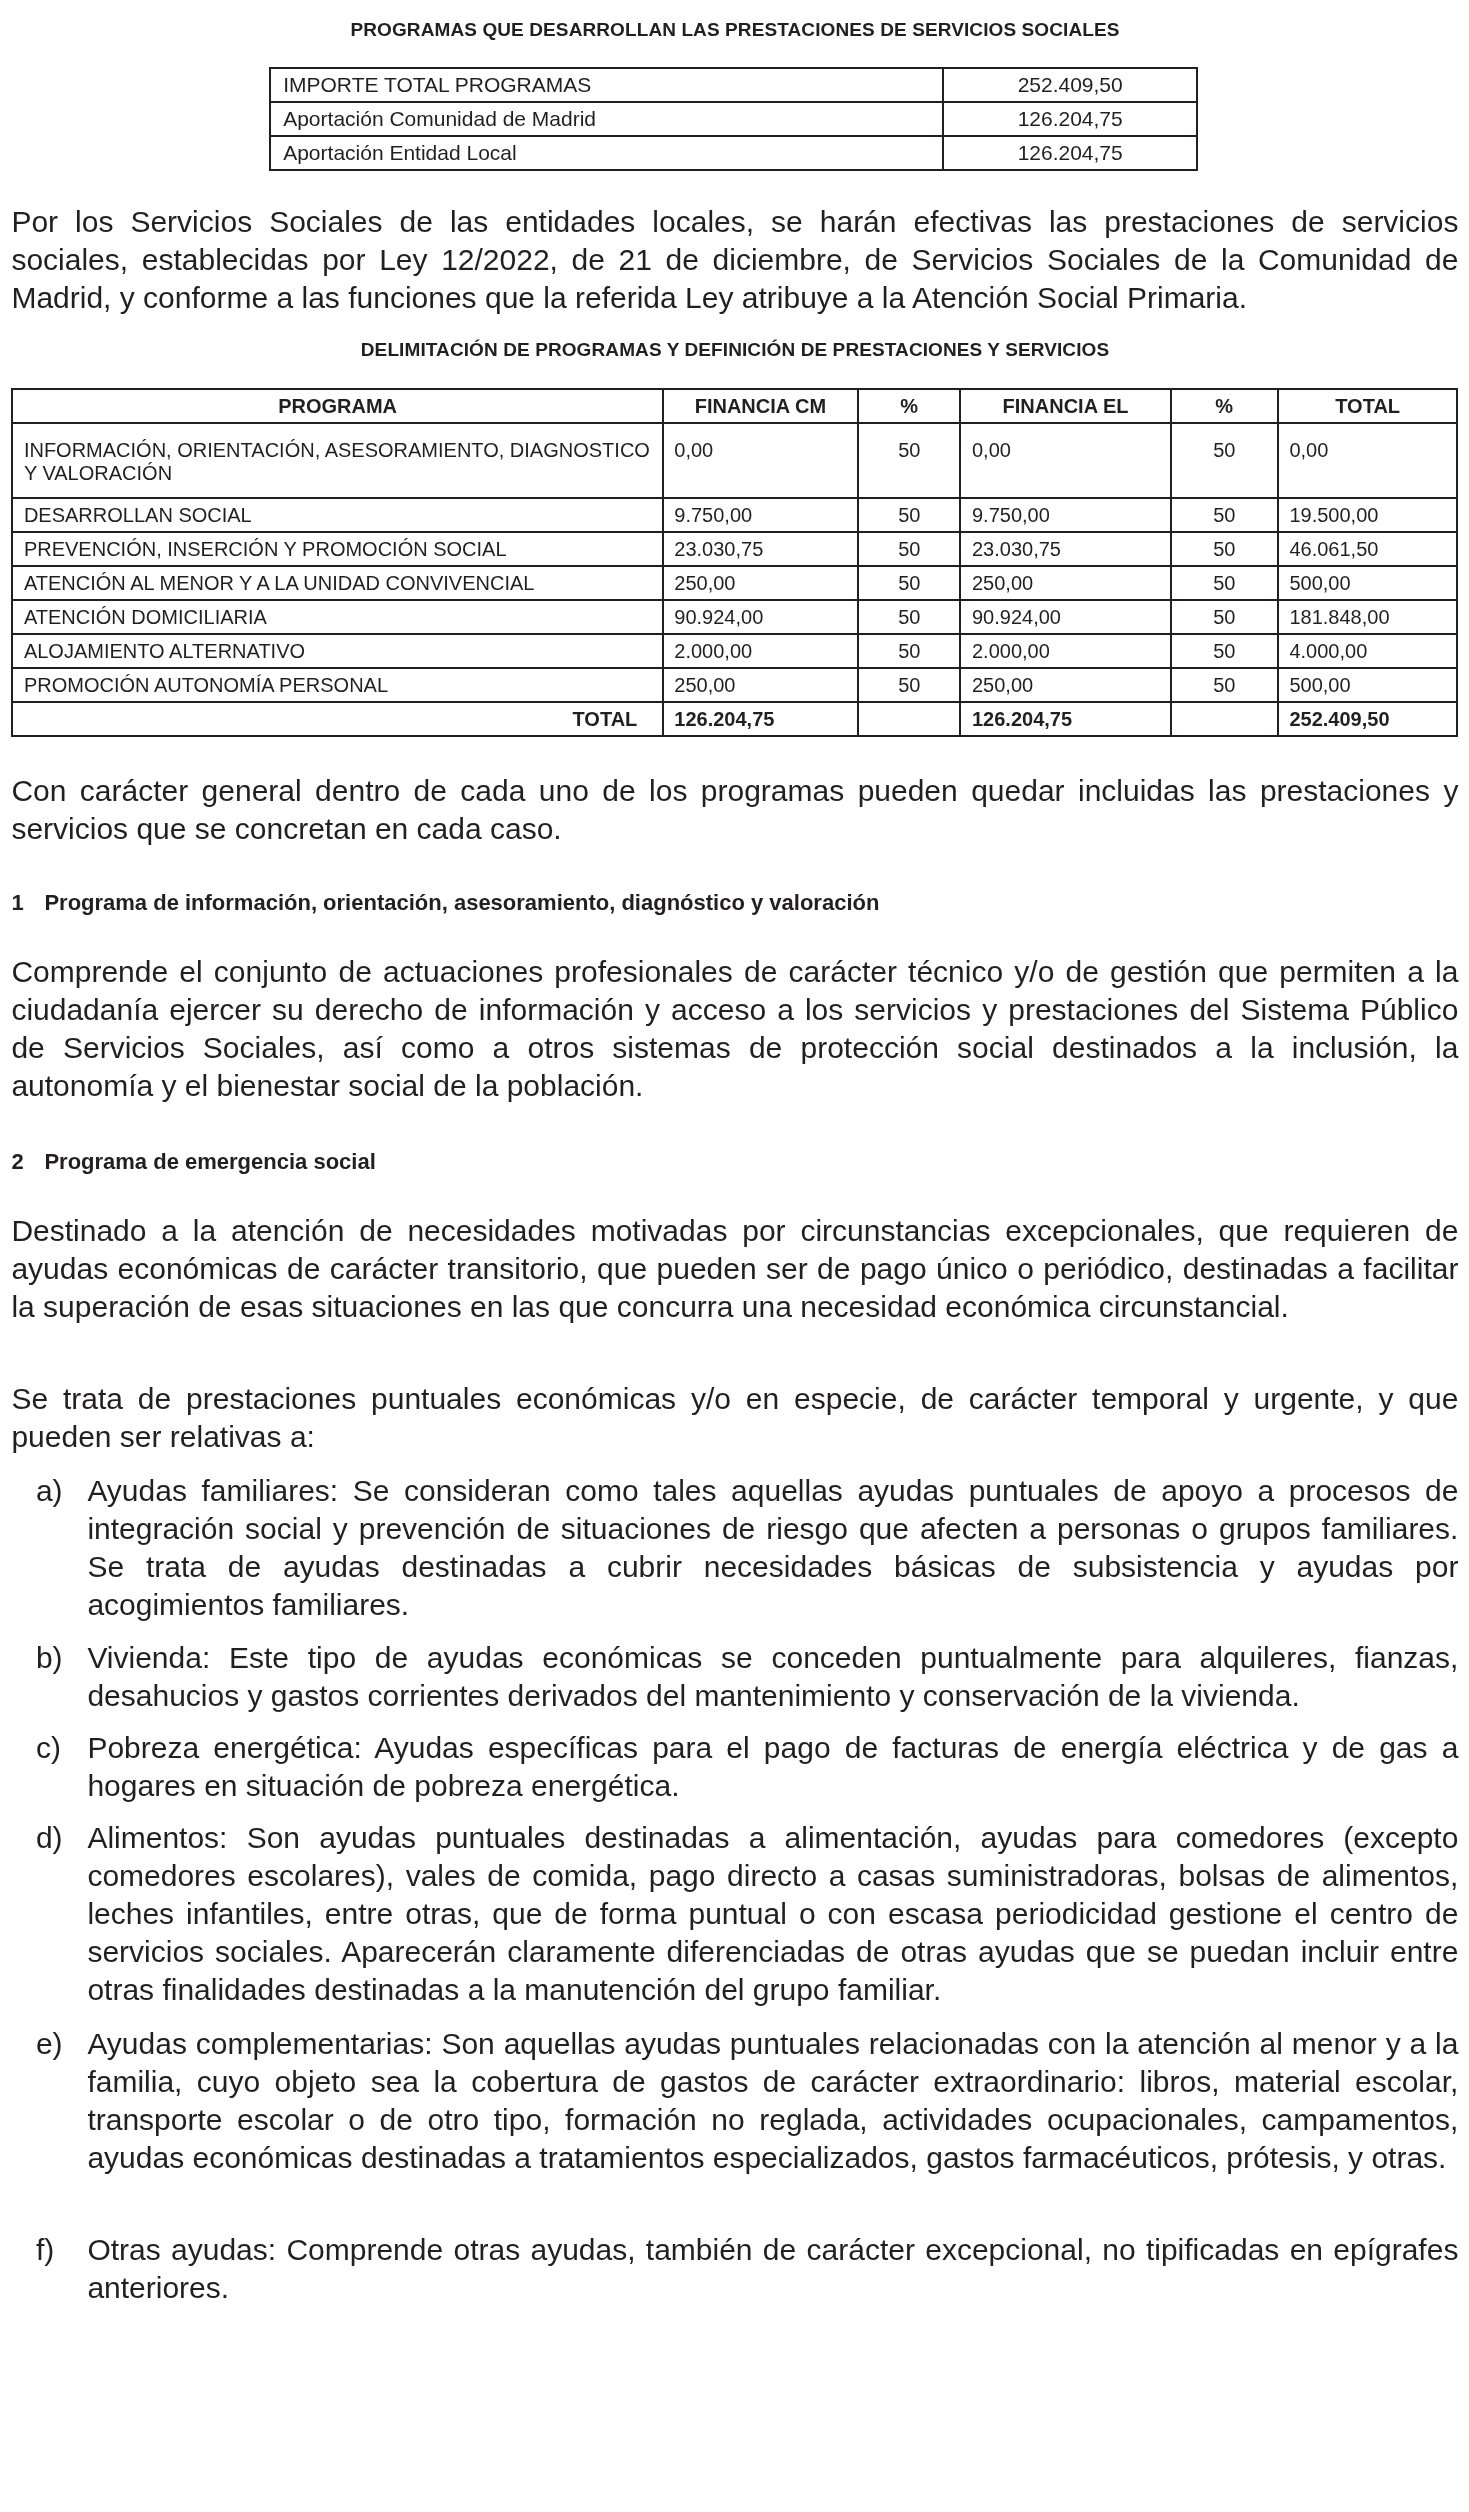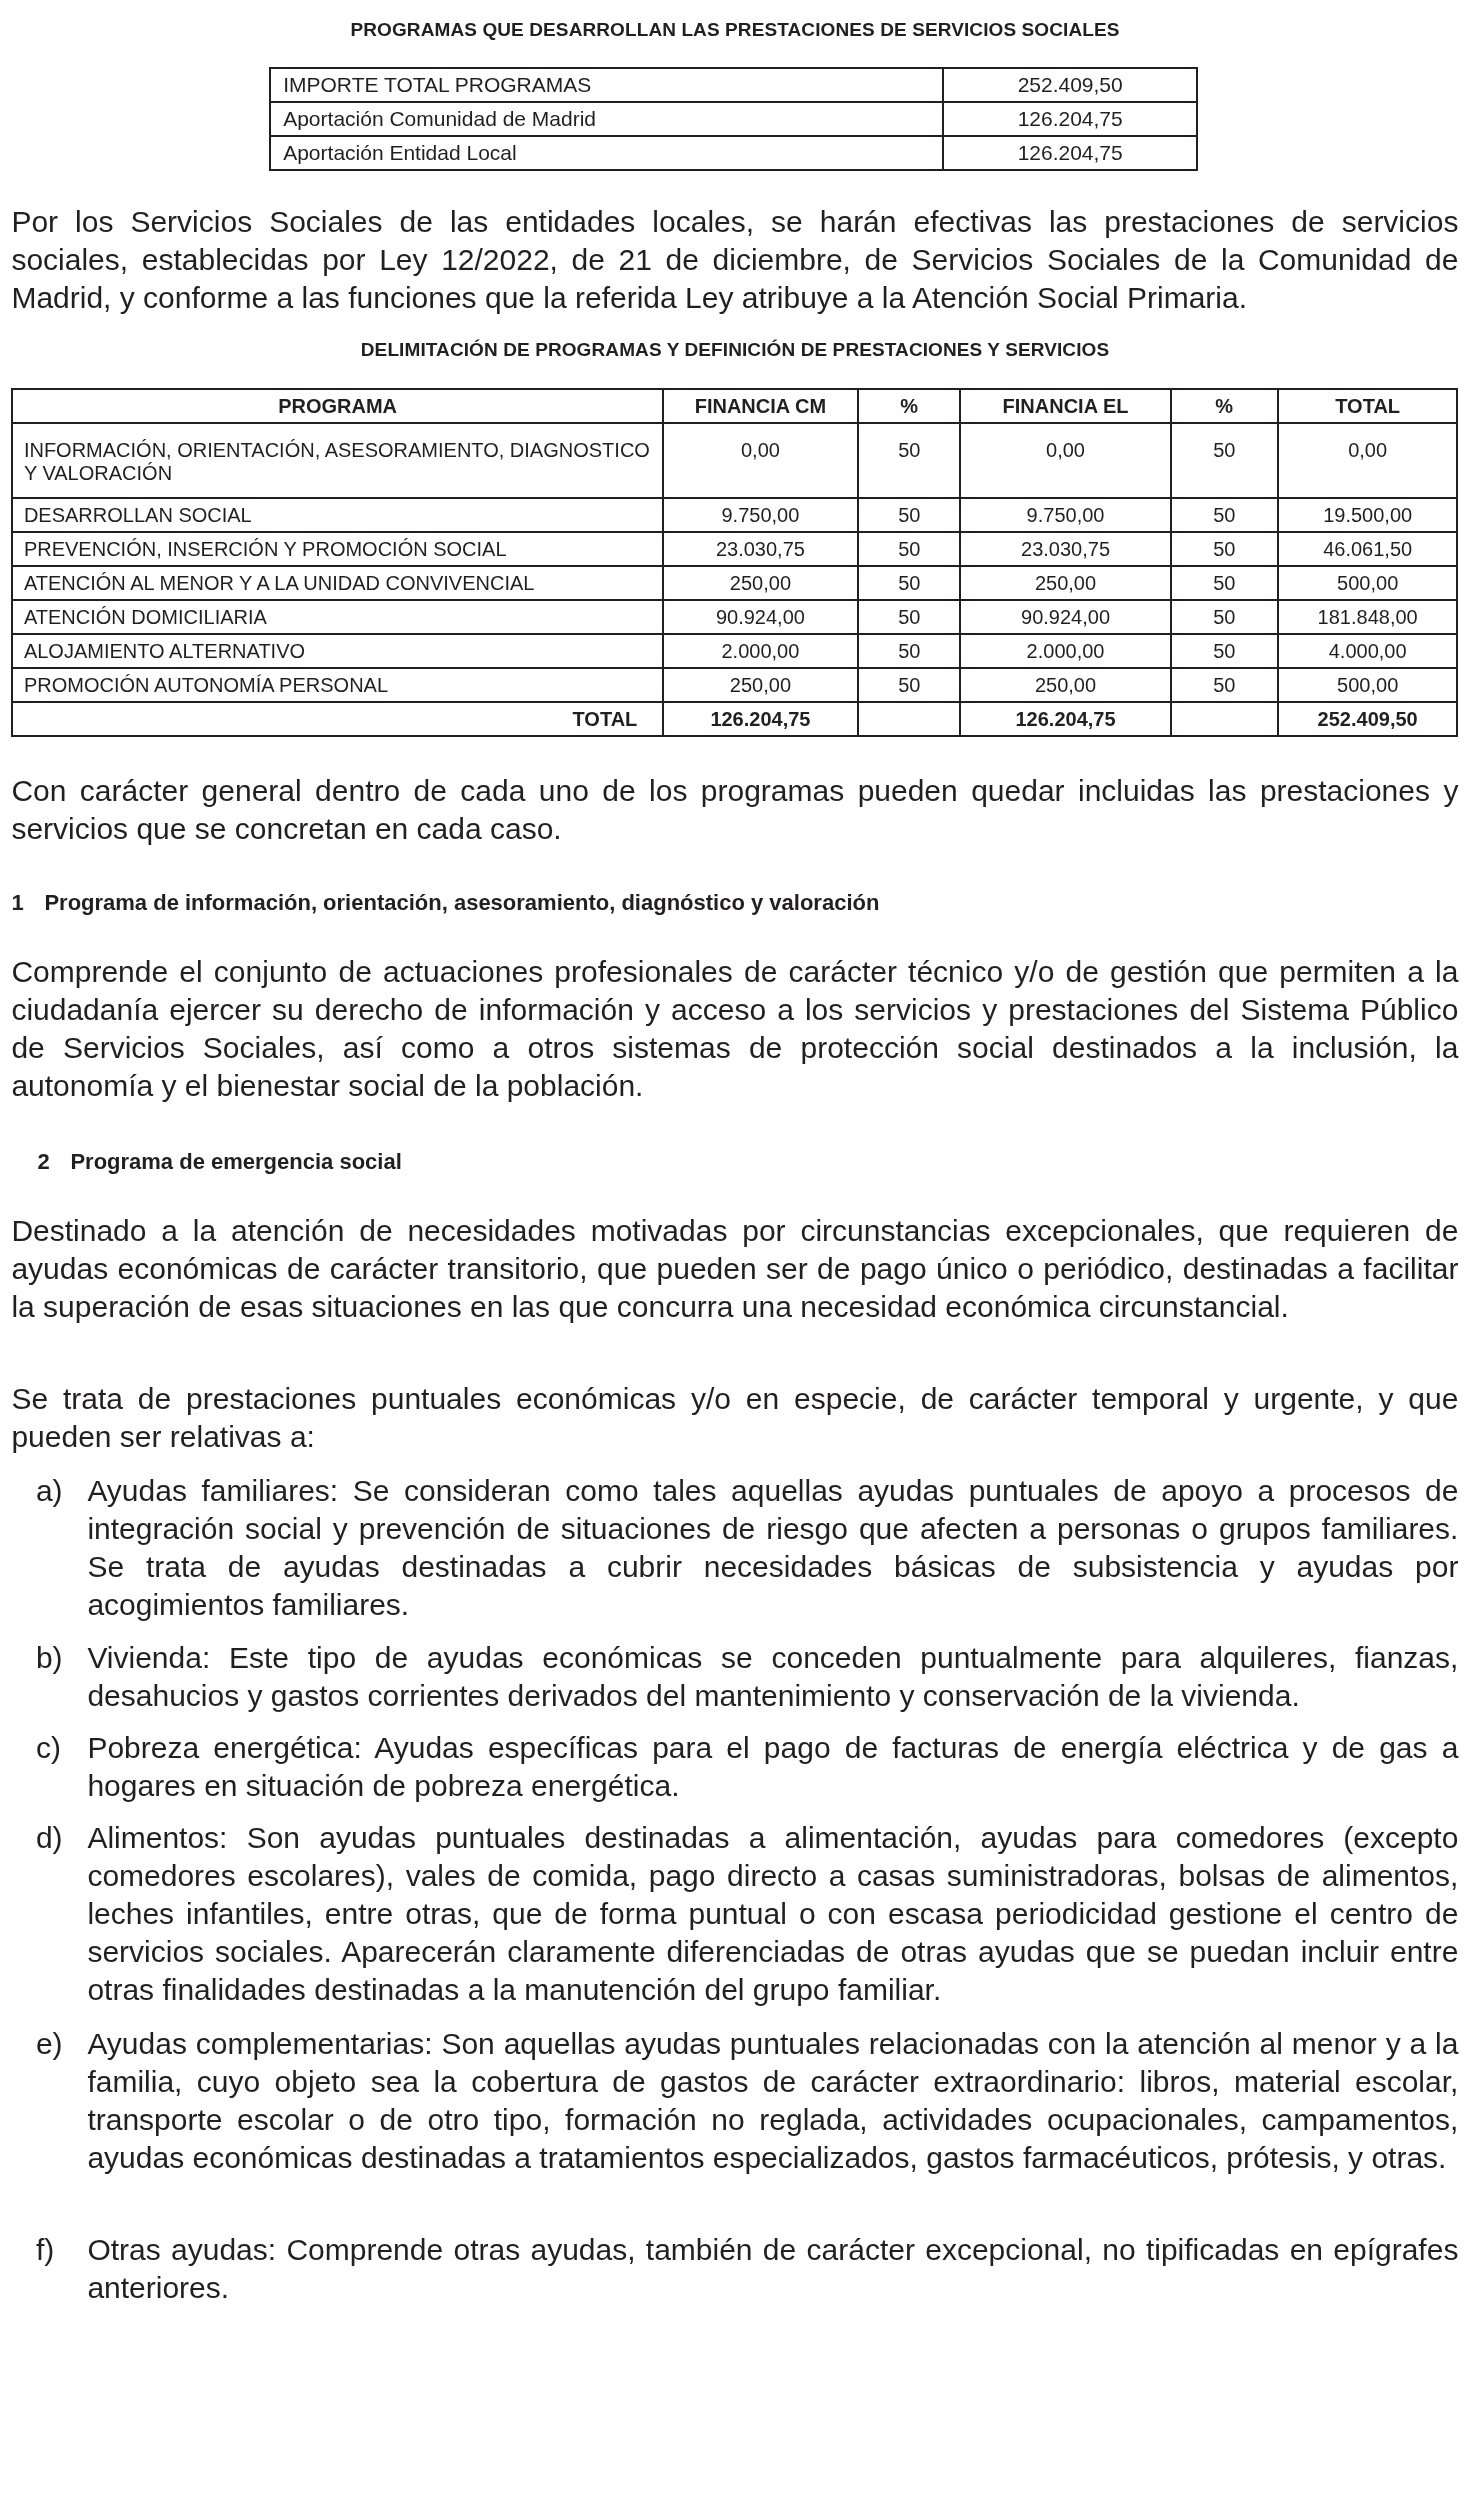--- a/index.html
+++ b/index.html
@@ -39,21 +39,21 @@
       left: 11.4px; top: 388px; width: 1447px;
       font-size: 20px;
     }
     .t2 th, .t2 td {
       border: 2.6px solid #231f20;
       padding: 0 10.5px;
       line-height: 23px;
       height: 32px;
     }
     .t2 th { font-weight: bold; text-align: center; }
-    .t2 td.num { text-align: center; }
+    .t2 td.num { text-align: left; }
     .t2 td.pct { text-align: center; }
     .t2 td.prog { text-align: left; }
     .t2 tr.tall td { height: 58px; vertical-align: top; padding-top: 15px; }
     .t2 tr.total td { font-weight: bold; }
     .t2 td.total-label { text-align: right; padding-right: 24.5px; }
     .c1 { width: 632px; }
     .c2 { width: 173px; }
     .c3 { width: 80px; }
     .c4 { width: 188px; }
     .c5 { width: 85px; }
@@ -194,21 +194,21 @@
 </tbody>
   </table>
 
 <p class="abs para last-left" style="top:772px;">Con carácter general dentro de cada uno de los programas pueden quedar incluidas las prestaciones y servicios que se concretan en cada caso.</p>
 
 <h2 class="abs section-heading" style="top:890px;">
   <span class="num">1</span><span>Programa de información, orientación, asesoramiento, diagnóstico y valoración</span>
 </h2>
 <p class="abs para last-left" style="top:953px;">Comprende el conjunto de actuaciones profesionales de carácter técnico y/o de gestión que permiten a la ciudadanía ejercer su derecho de información y acceso a los servicios y prestaciones del Sistema Público de Servicios Sociales, así como a otros sistemas de protección social destinados a la inclusión, la autonomía y el bienestar social de la población.</p>
 
-<h2 class="abs section-heading" style="top:1149px;margin-left:26px;">
+<h2 class="abs section-heading" style="top:1149px;">
   <span class="num">2</span><span>Programa de emergencia social</span>
 </h2>
 <p class="abs para last-left" style="top:1212px;">Destinado a la atención de necesidades motivadas por circunstancias excepcionales, que requieren de ayudas económicas de carácter transitorio, que pueden ser de pago único o periódico, destinadas a facilitar la superación de esas situaciones en las que concurra una necesidad económica circunstancial.</p>
 <p class="abs para last-left" style="top:1380px;">Se trata de prestaciones puntuales económicas y/o en especie, de carácter temporal y urgente, y que pueden ser relativas a:</p>
 
 <div class="abs list-item" style="top:1472px;">
   <span class="marker">a)</span>
   <span class="body">Ayudas familiares: Se consideran como tales aquellas ayudas puntuales de apoyo a procesos de integración social y prevención de situaciones de riesgo que afecten a personas o grupos familiares. Se trata de ayudas destinadas a cubrir necesidades básicas de subsistencia y ayudas por acogimientos familiares.</span>
 </div>
 <div class="abs list-item" style="top:1639px;">

